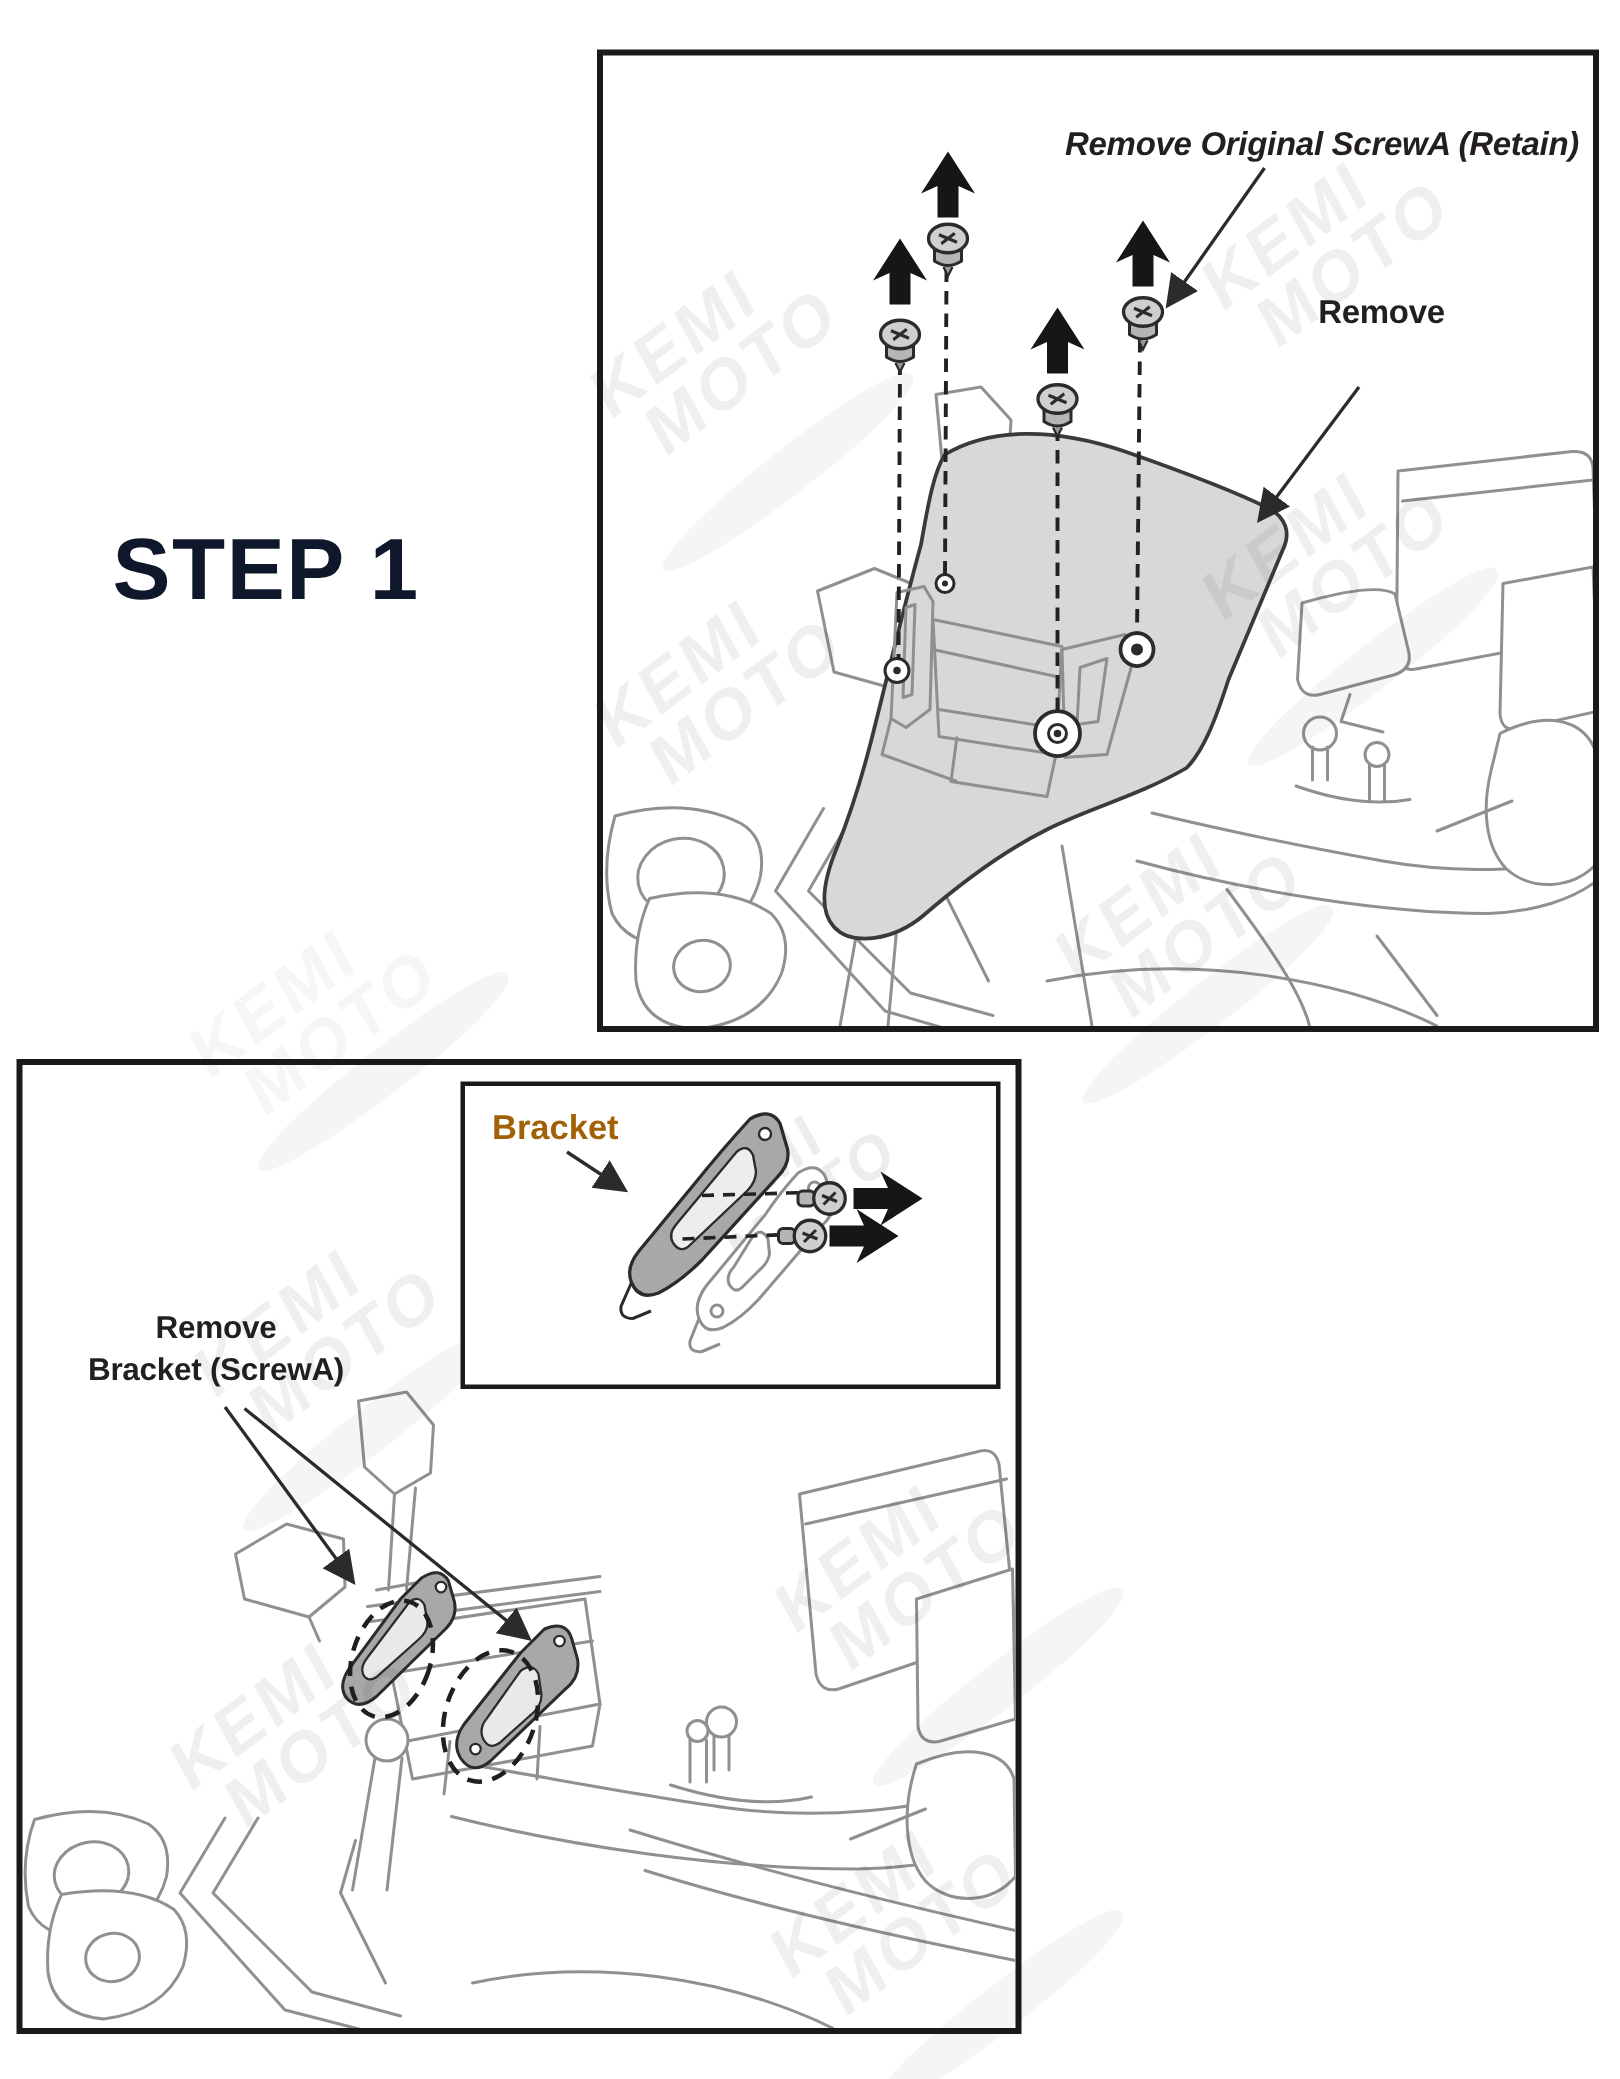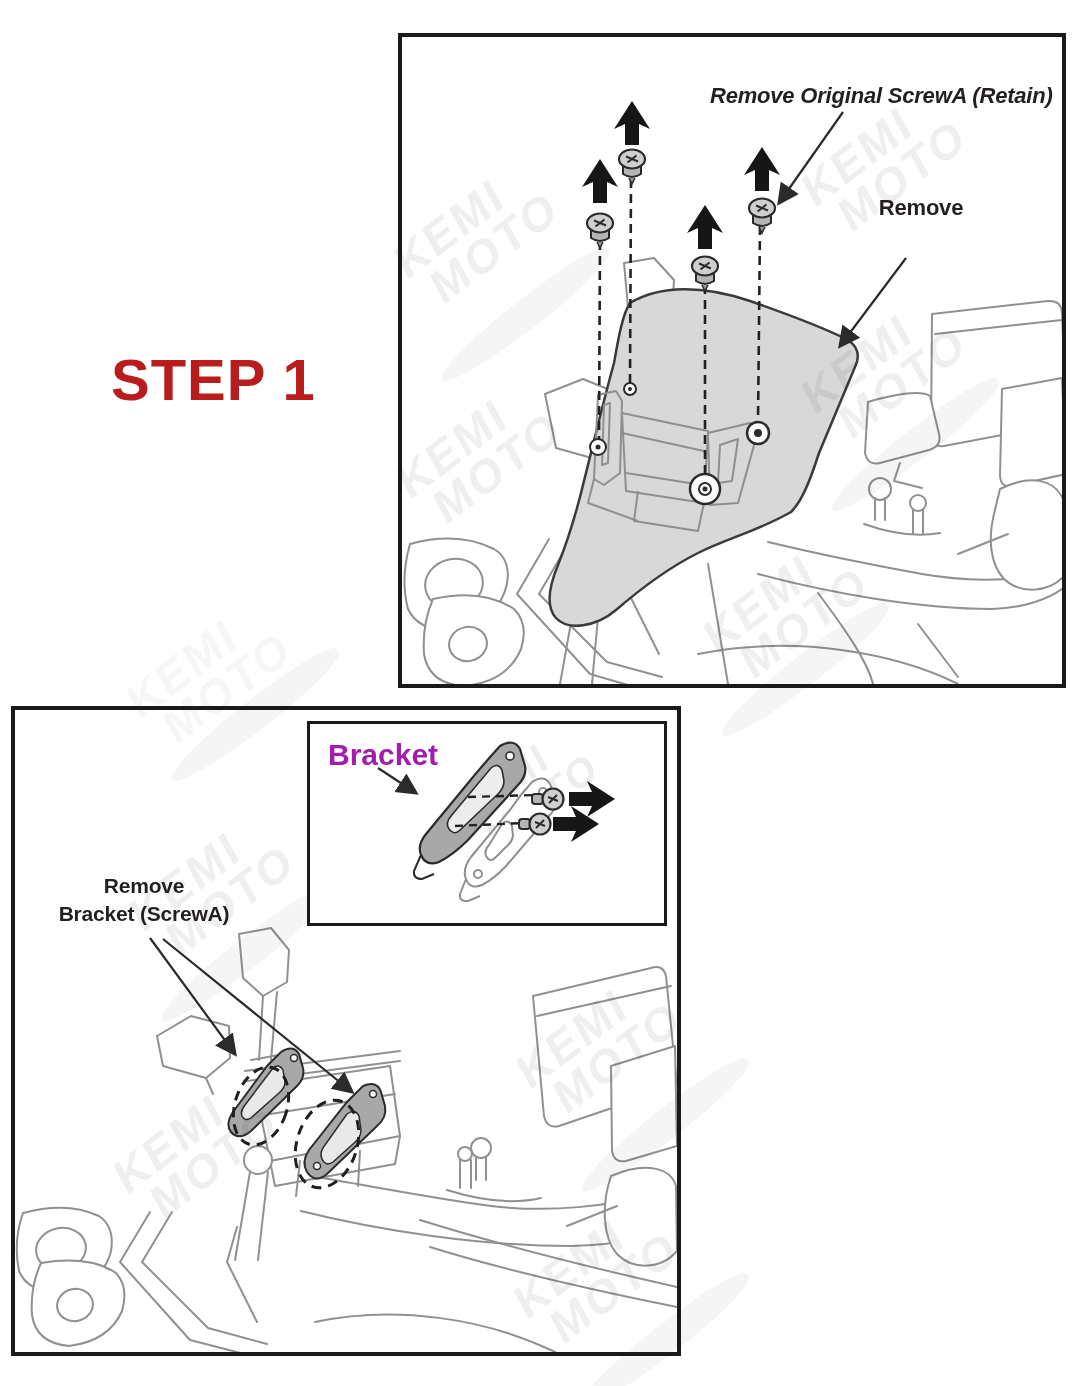--- a/index.html
+++ b/index.html
@@ -6,35 +6,35 @@
   body{font-family:"Liberation Sans",sans-serif;}
   .canvas{position:relative;width:1080px;height:1386px;background:#fff;overflow:hidden;}
 
   
   .panel{position:absolute;border:4px solid #1a1a1a;background:transparent;box-sizing:border-box;overflow:hidden;}
   #panel1{left:398px;top:33px;width:668px;height:655px;}
   #panel2{left:11px;top:706px;width:670px;height:650px;}
   .panel svg.art{position:absolute;left:0;top:0;}
 
   
-  .step-title{position:absolute;font-weight:bold;font-size:58px;letter-spacing:1px;color:#b91c1c;z-index:4;white-space:nowrap;margin-left:36px;}
+  .step-title{position:absolute;font-weight:bold;font-size:58px;letter-spacing:1px;color:#0f172a;z-index:4;white-space:nowrap;}
   #step1-title{left:75px;top:346px;}
   #step2-title{left:786px;top:982px;}
 
   
   .callout{position:absolute;font-weight:bold;color:#231f20;z-index:5;letter-spacing:-0.2px;line-height:1.32;}
   .c-right{font-style:italic;}
   .c-center{text-align:center;}
   #lbl-screwa{left:308px;top:44px;width:346px;font-size:22px;}
   #lbl-windshield{left:396px;top:156px;width:246px;font-size:22px;}
   #lbl-bracket-retain{left:29px;top:162px;width:200px;font-size:21px;}
 
   
   #inset-box{position:absolute;left:292px;top:11px;width:360px;height:205px;border:3px solid #1a1a1a;background:#fff;box-sizing:border-box;z-index:3;overflow:hidden;}
-  #inset-bracket-label{position:absolute;left:18px;top:14px;font-weight:bold;font-size:30px;color:#a21caf;z-index:3;}
+  #inset-bracket-label{position:absolute;left:18px;top:14px;font-weight:bold;font-size:23px;color:#a16207;z-index:3;}
   #inset-caption{position:absolute;left:0;top:162px;width:100%;text-align:center;font-weight:bold;font-size:23px;color:#231f20;z-index:3;}
 
   
   .wm{position:absolute;z-index:1;pointer-events:none;color:rgba(35,31,32,0.07);
       font-weight:bold;font-size:46px;line-height:0.92;letter-spacing:3px;white-space:nowrap;
       transform:rotate(-37deg) skewX(-8deg);}
   .wm span{display:block;}
   .wm span + span{margin-left:20px;}
   .wm-swoosh{position:absolute;z-index:1;pointer-events:none;width:210px;height:30px;
       background:rgba(35,31,32,0.045);border-radius:60% 40% 55% 45%;transform:rotate(-37deg);}

